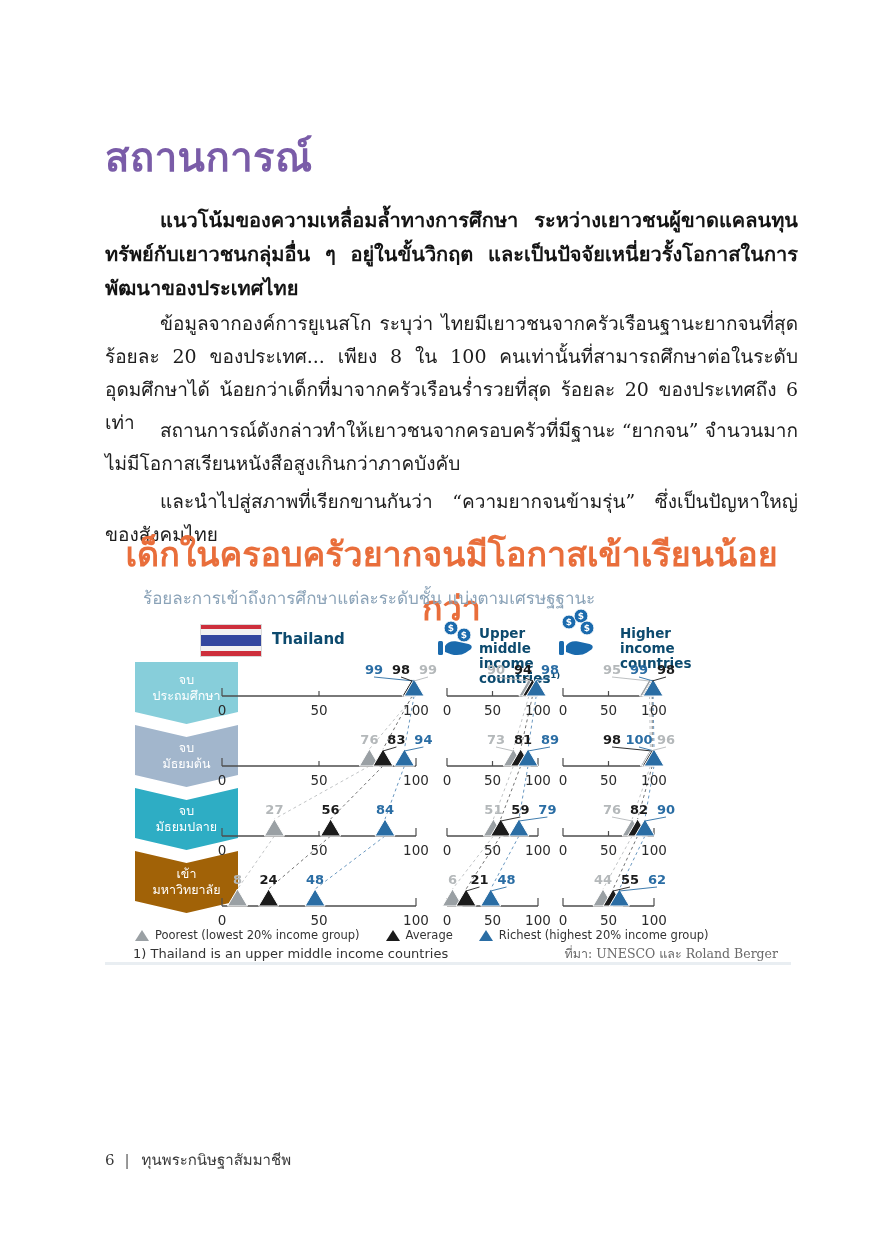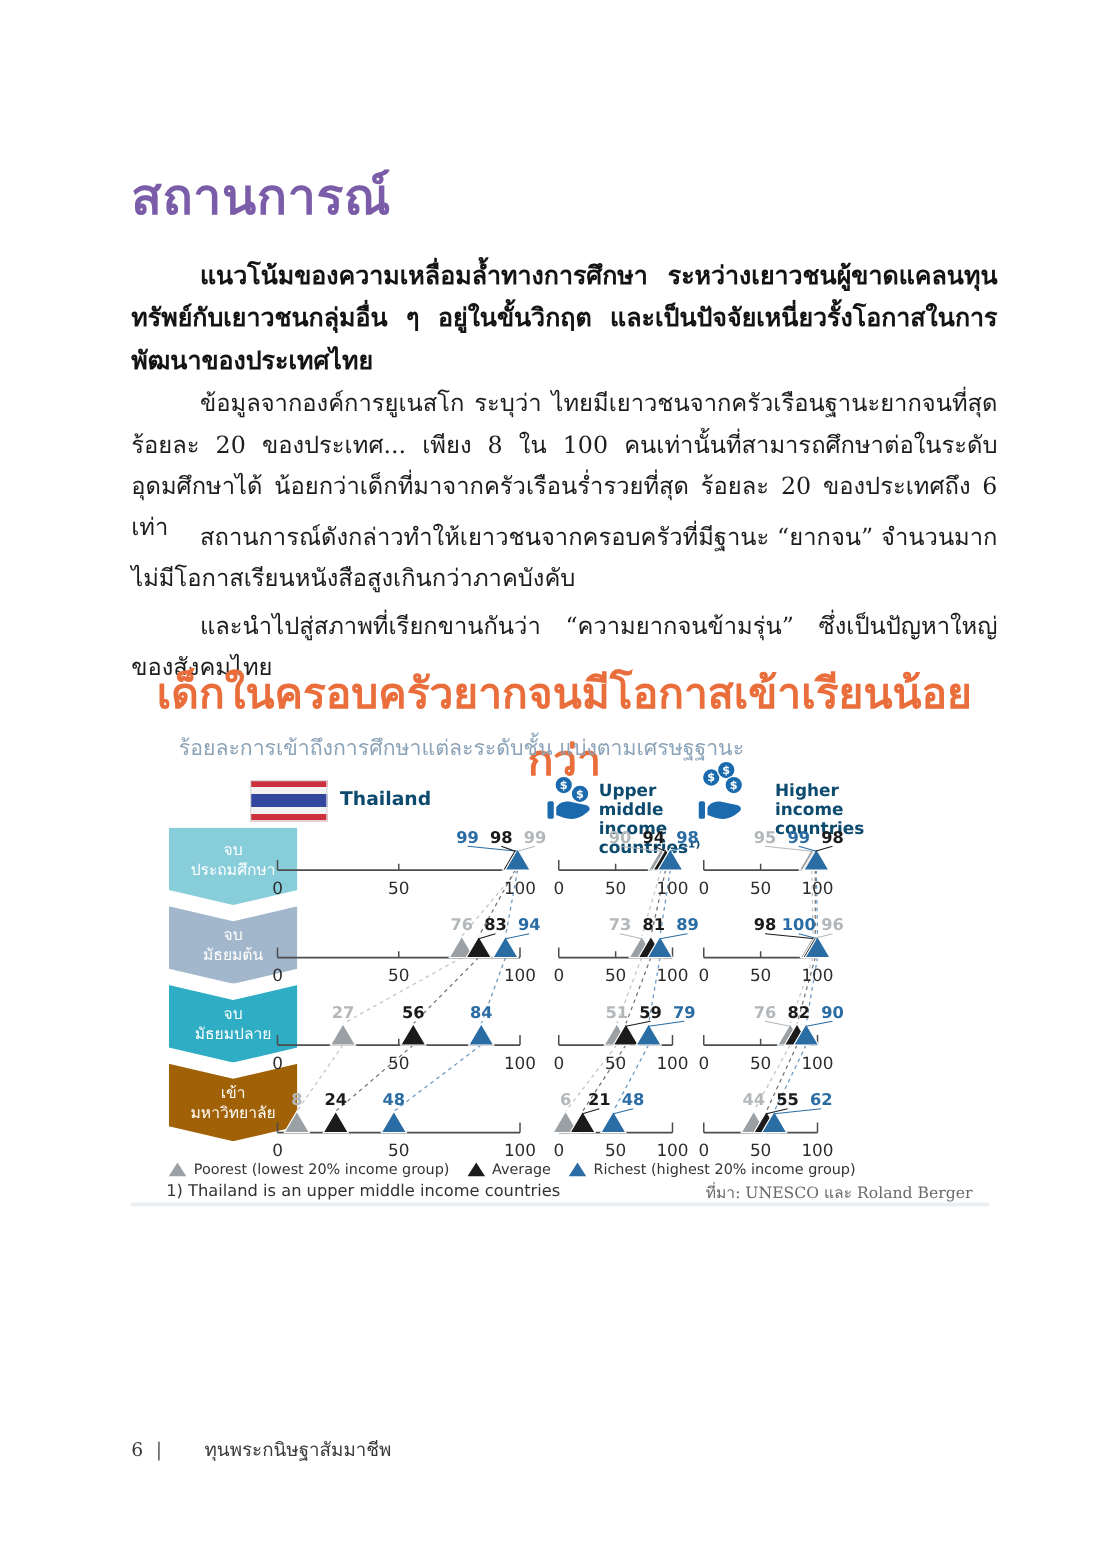--- a/index.html
+++ b/index.html
@@ -49,35 +49,35 @@
   .banner.b-next{clip-path:polygon(0 0,50% 12px,100% 0,100% 50px,50% 62px,0 50px);}
   .banner .txt{margin-top:10px;}
   .banner.b-next .txt{margin-top:15px;}
   .b1{top:662px;background:#87ceda;}
   .b2{top:725px;background:#a2b6cc;}
   .b3{top:788px;background:#2eadc4;}
   .b4{top:851px;background:#a16207;}
   
   .chart-svg{left:130px;top:610px;width:660px;height:352px;pointer-events:none;}
   
-  .legend{left:135px;top:928px;display:flex;align-items:flex-start;gap:14px;
+  .legend{left:135px;top:928px;display:flex;align-items:flex-start;gap:26px;
     font-size:11.5px;color:#333;}
   .legend .item{display:flex;align-items:center;gap:6px;}
   .tri{width:0;height:0;border-left:7px solid transparent;border-right:7px solid transparent;}
   .tri.gray{border-bottom:11px solid #9aa0a4;}
   .tri.black{border-bottom:11px solid #1b1b1b;}
   .tri.blue{border-bottom:11px solid #2a6da4;}
   .footnote{left:133px;top:946px;font-size:13px;color:#333;}
   .source{right:113px;top:944px;font-size:12.5px;color:#6a6a6a;
     font-family:"DejaVu Serif","Liberation Serif",serif;}
   .bottom-rule{left:105px;top:962px;width:686px;height:3px;background:#e9eef2;}
   .footer{left:105px;top:1148px;font-size:15px;color:#3a3a3a;display:flex;align-items:center;
     font-family:"DejaVu Serif","Liberation Serif",serif;}
   .footer .sep{margin:0 12px 0 10px;color:#555;}
-  .footer .title{margin-left:22px;}
+  .footer .title{}
 </style>
 </head>
 <body>
 
 <div class="page">
 
   <h1 class="abs h1">สถานการณ์</h1>
 
   <p class="abs para bold p1">แนวโน้มของความเหลื่อมล้ำทางการศึกษา ระหว่างเยาวชนผู้ขาดแคลนทุนทรัพย์กับเยาวชนกลุ่มอื่น ๆ อยู่ในขั้นวิกฤต และเป็นปัจจัยเหนี่ยวรั้งโอกาสในการพัฒนาของประเทศไทย</p>
   <p class="abs para p2">ข้อมูลจากองค์การยูเนสโก ระบุว่า ไทยมีเยาวชนจากครัวเรือนฐานะยากจนที่สุด ร้อยละ 20 ของประเทศ... เพียง 8 ใน 100 คนเท่านั้นที่สามารถศึกษาต่อในระดับอุดมศึกษาได้ น้อยกว่าเด็กที่มาจากครัวเรือนร่ำรวยที่สุด ร้อยละ 20 ของประเทศถึง 6 เท่า</p>

